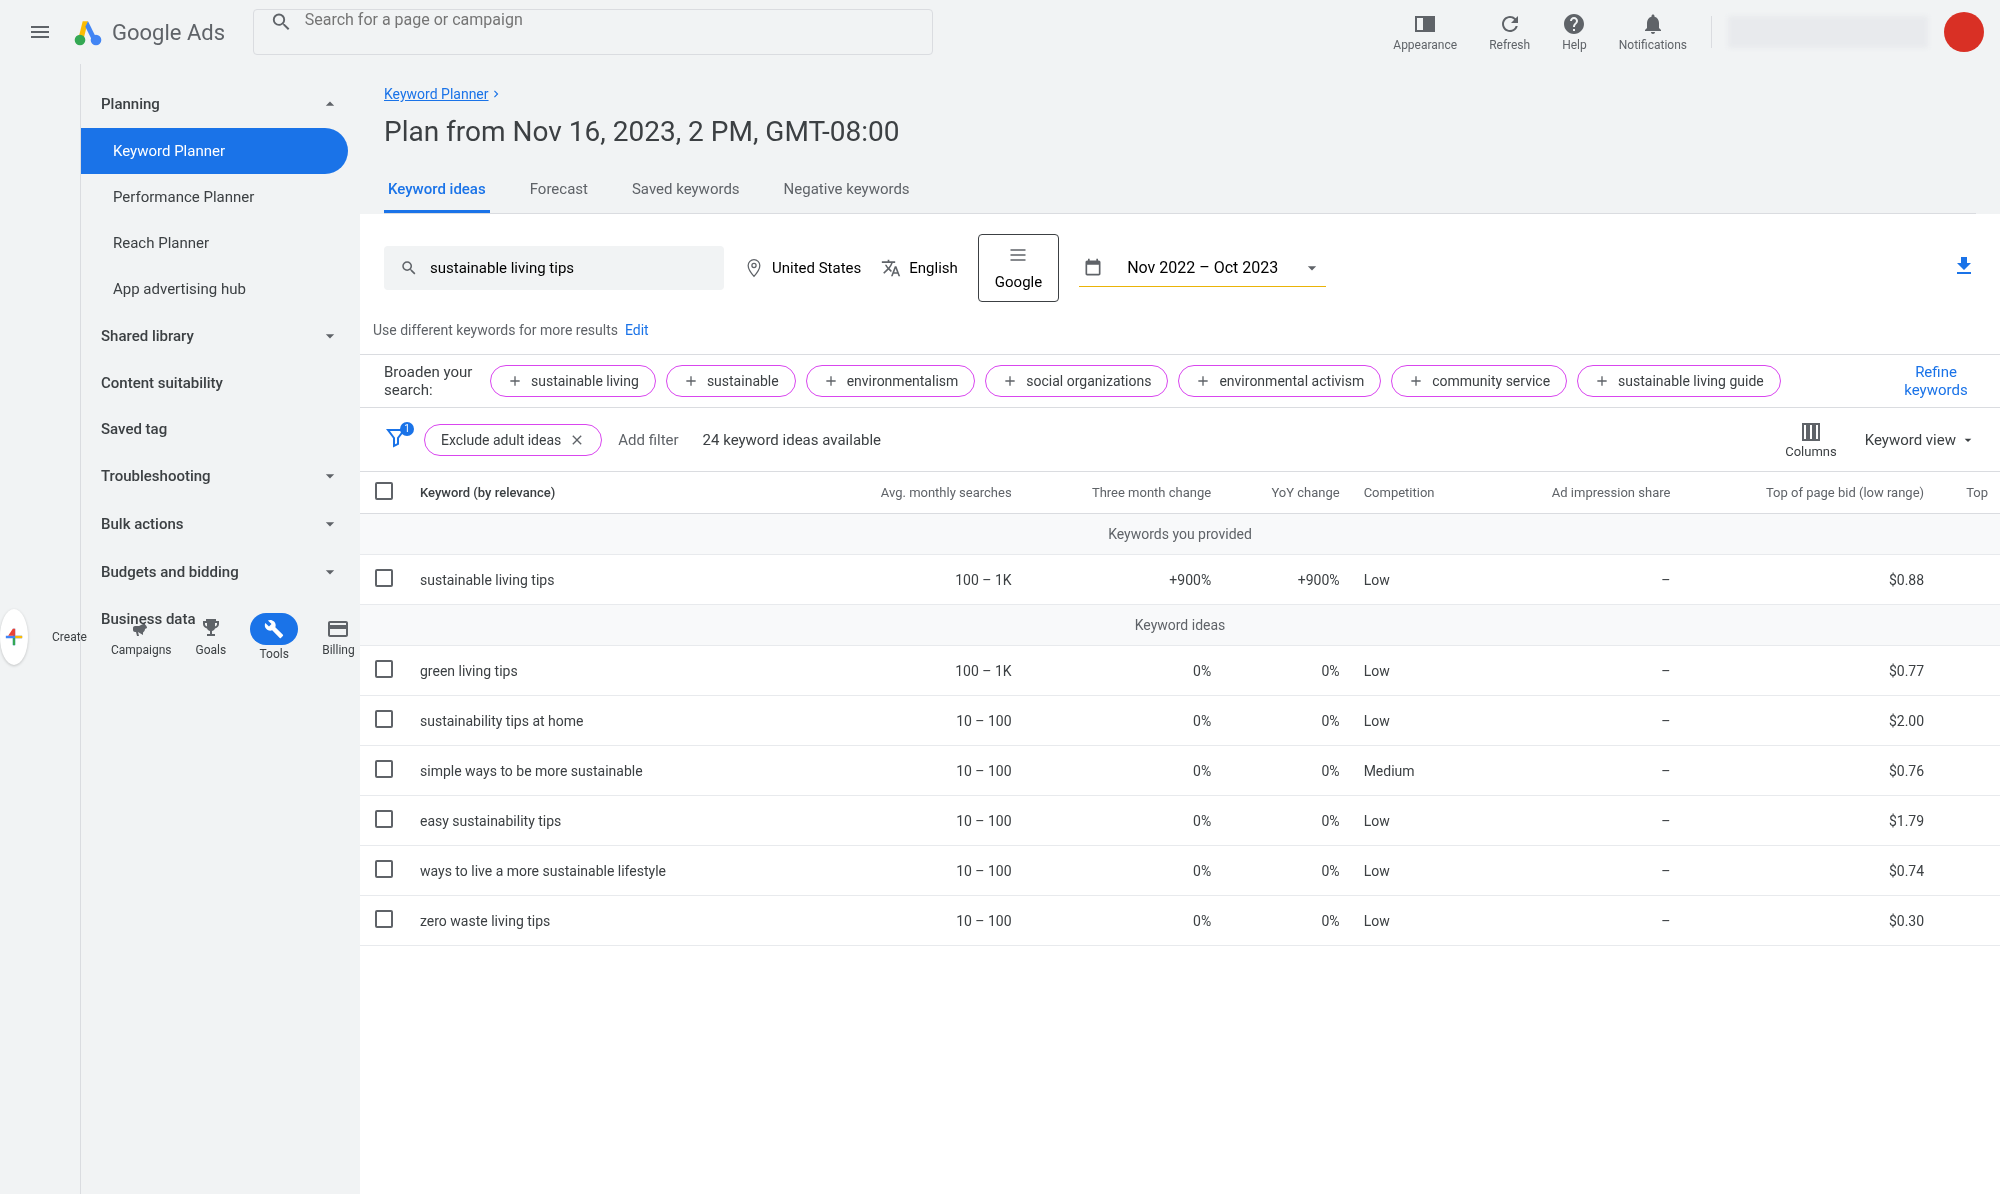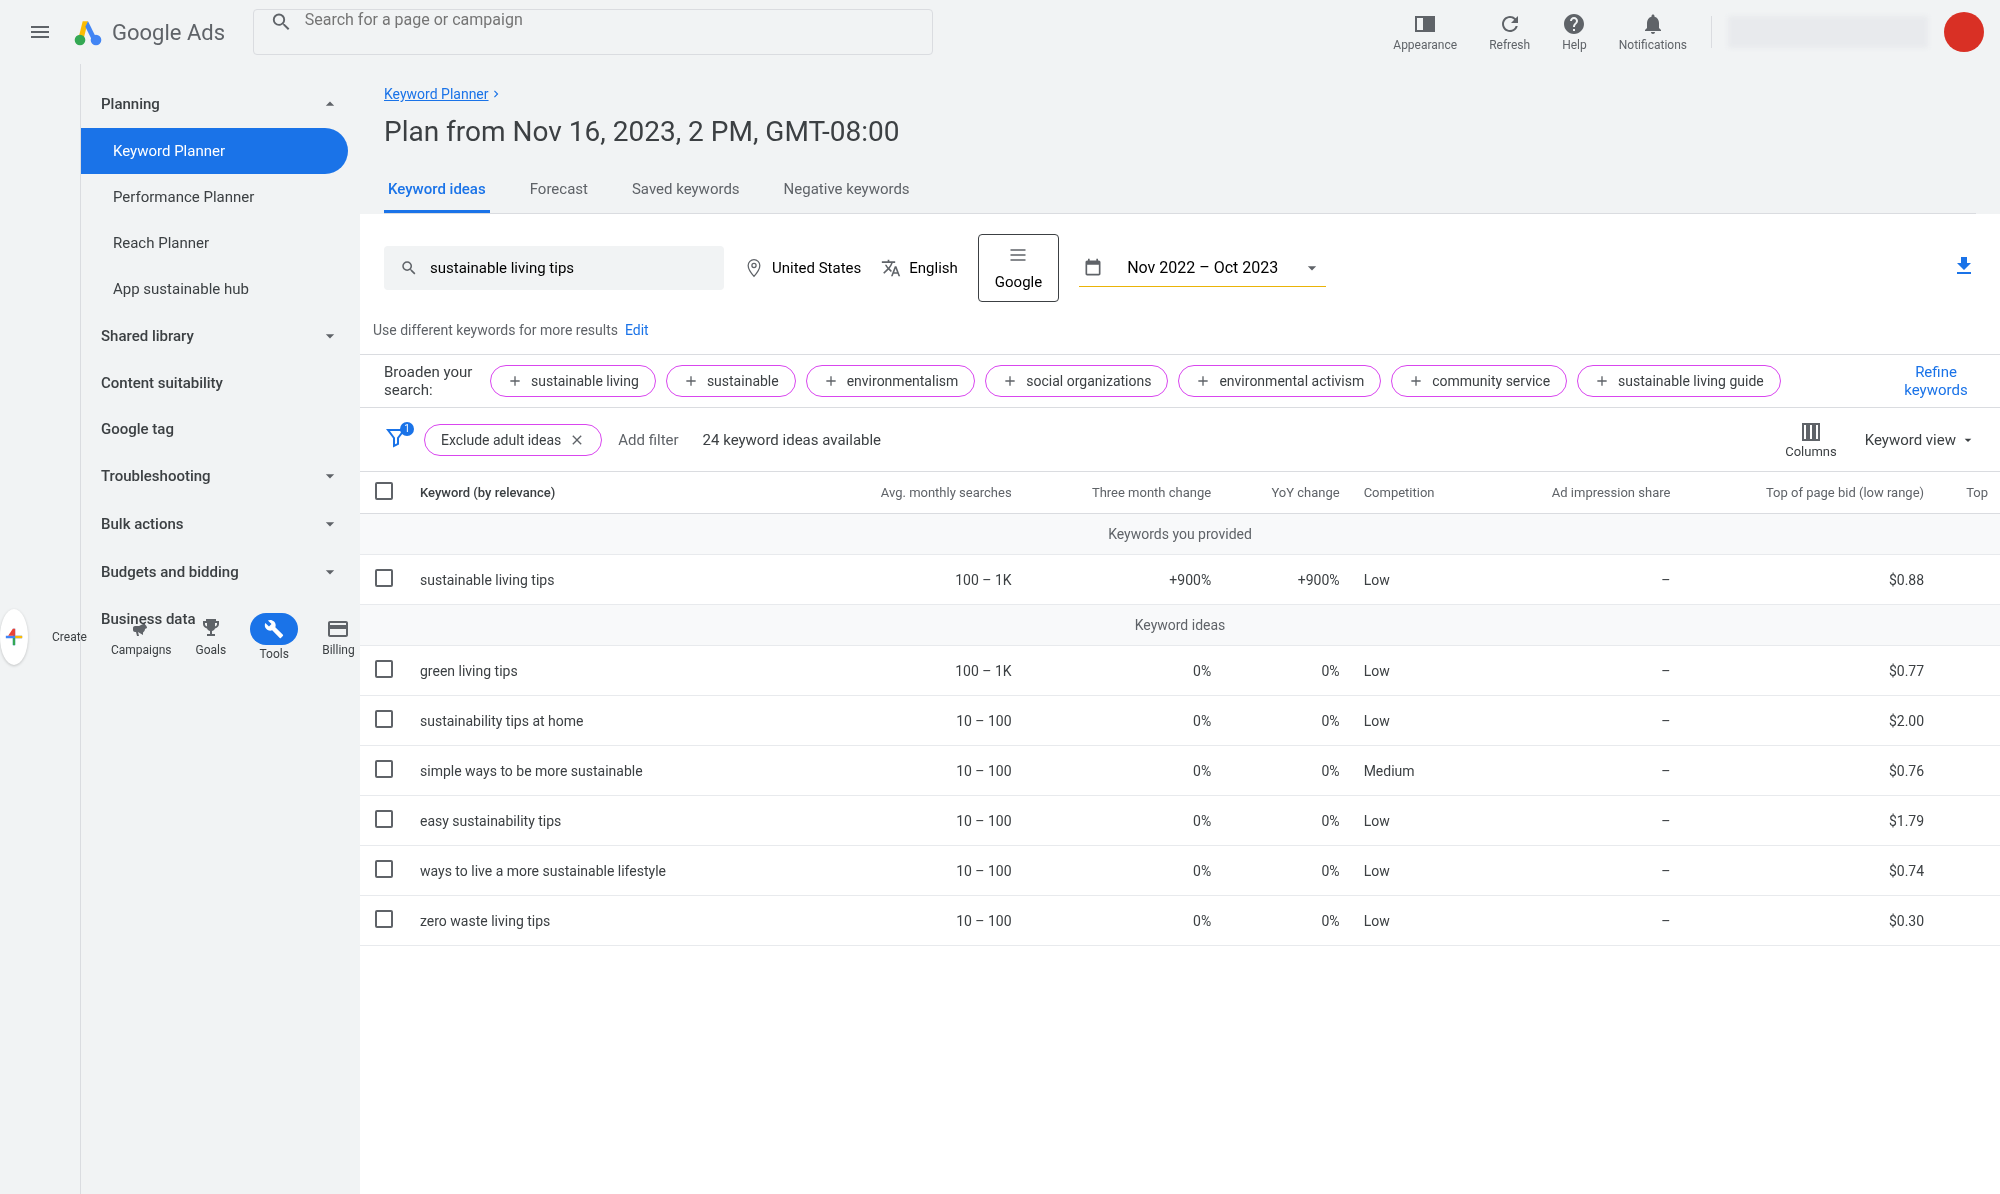--- a/index.html
+++ b/index.html
@@ -197,32 +197,32 @@
   <div class="sidebar">
     <div class="sidebar-section">
       <span>Planning</span>
       <svg class="chev" viewBox="0 0 24 24">
           <path d="M7 14l5-5 5 5z" fill="#5f6368"></path>
         </svg>
     </div>
     <div class="sidebar-item active">Keyword Planner</div>
     <div class="sidebar-item">Performance Planner</div>
     <div class="sidebar-item">Reach Planner</div>
-    <div class="sidebar-item">App sustainable hub</div>
+    <div class="sidebar-item">App advertising hub</div>
     <div class="sidebar-section">
       <span>Shared library</span>
       <svg class="chev" viewBox="0 0 24 24">
           <path d="M7 10l5 5 5-5z" fill="#5f6368"></path>
         </svg>
     </div>
     <div class="sidebar-section">
       <span>Content suitability</span>
     </div>
     <div class="sidebar-section">
-      <span>Google tag</span>
+      <span>Saved tag</span>
     </div>
     <div class="sidebar-section">
       <span>Troubleshooting</span>
       <svg class="chev" viewBox="0 0 24 24">
           <path d="M7 10l5 5 5-5z" fill="#5f6368"></path>
         </svg>
     </div>
     <div class="sidebar-section">
       <span>Bulk actions</span>
       <svg class="chev" viewBox="0 0 24 24">

